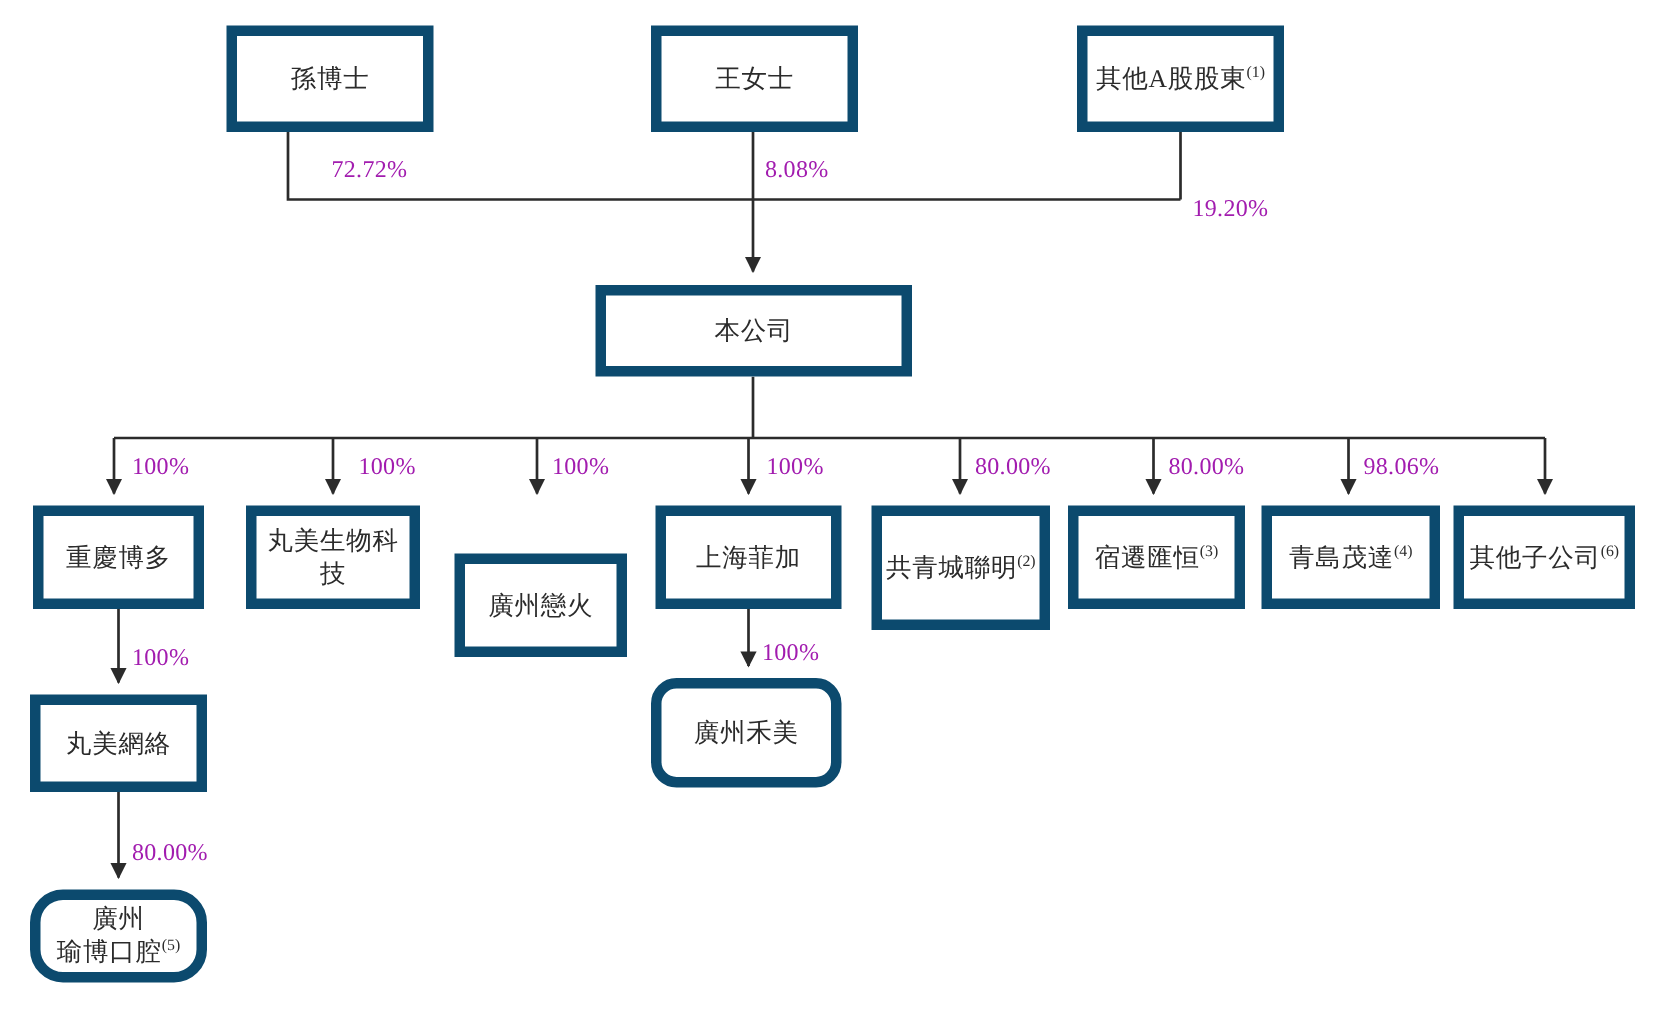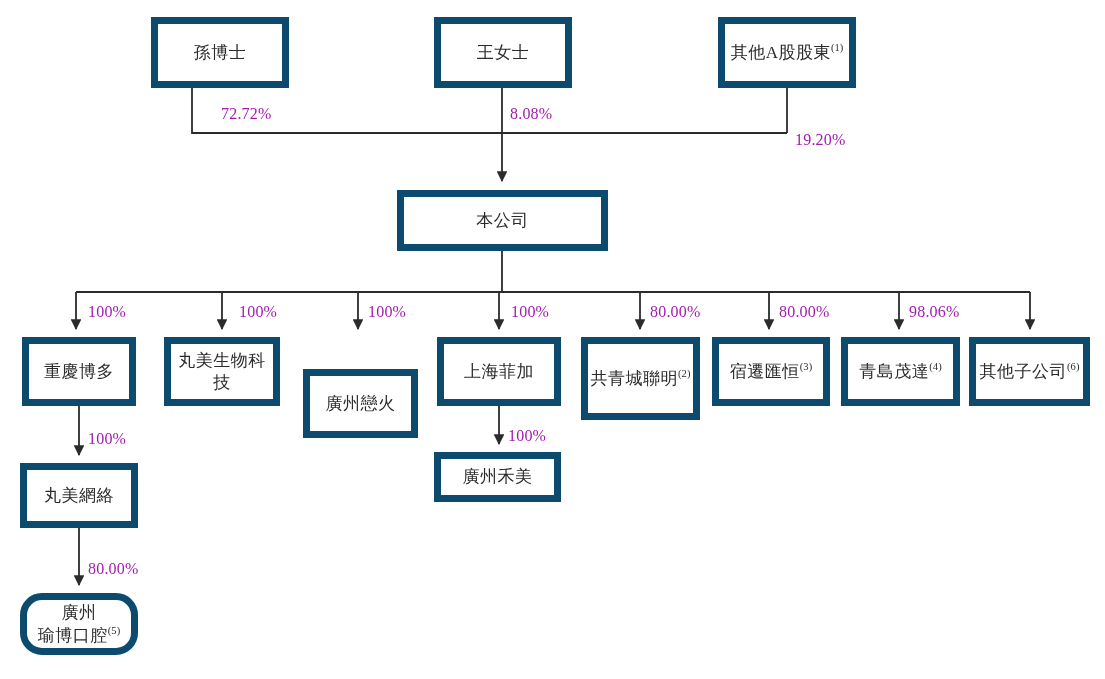--- a/index.html
+++ b/index.html
@@ -135,21 +135,21 @@
       <div class="node" style="left: 969px; top: 337px; width: 121px; height: 69px;">
         <span class="node-label">其他子公司<sup>(6)</sup></span>
       </div>
       <div class="node" style="left: 20px; top: 463px; width: 118px; height: 65px;">
         <span class="node-label">丸美網絡</span>
       </div>
       <div class="node" style="left: 20px; top: 593px; width: 118px; height: 62px; border-radius: 22px;">
         <span class="node-label">廣州
 瑜博口腔<sup>(5)</sup></span>
       </div>
-      <div class="node" style="left: 434px; top: 452px; width: 127px; height: 50px;">
+      <div class="node" style="left: 434px; top: 452px; width: 127px; height: 73px; border-radius: 17px;">
         <span class="node-label">廣州禾美</span>
       </div>
     </div>
   <div id="labels-layer">
       <div class="edge-label" style="left: 221px; top: 105px;">72.72%</div>
       <div class="edge-label" style="left: 510px; top: 105px;">8.08%</div>
       <div class="edge-label" style="left: 795px; top: 105px; margin-top: 26px;">19.20%</div>
       <div class="edge-label" style="left: 88px; top: 303px;">100%</div>
       <div class="edge-label" style="left: 239px; top: 303px;">100%</div>
       <div class="edge-label" style="left: 368px; top: 303px;">100%</div>

